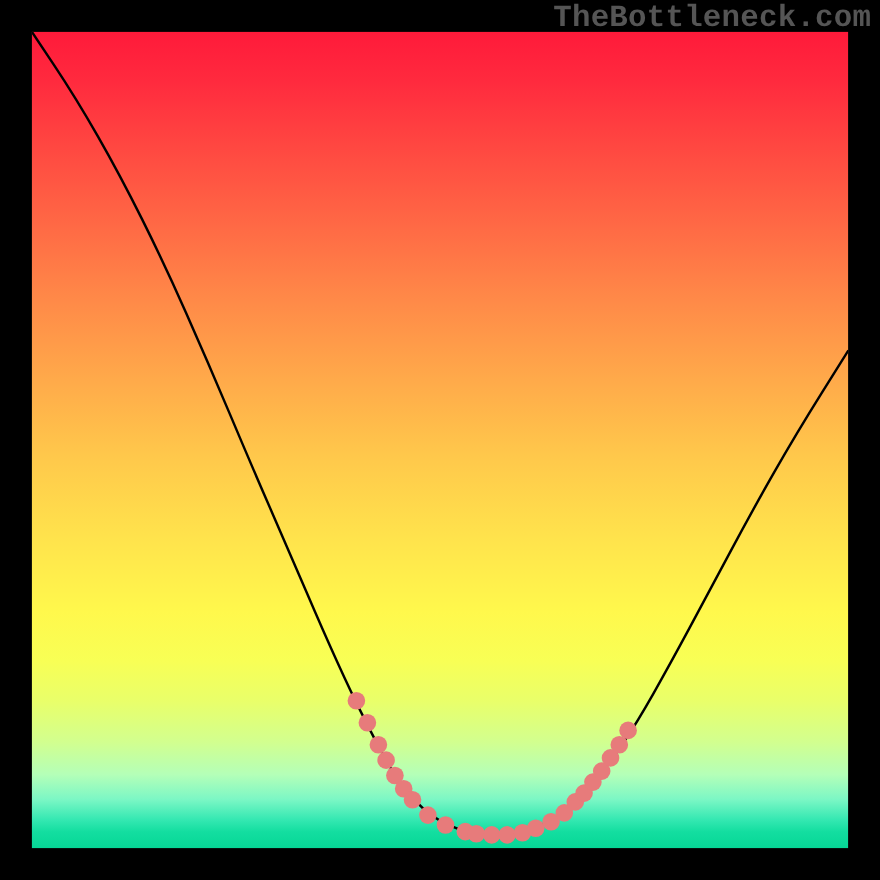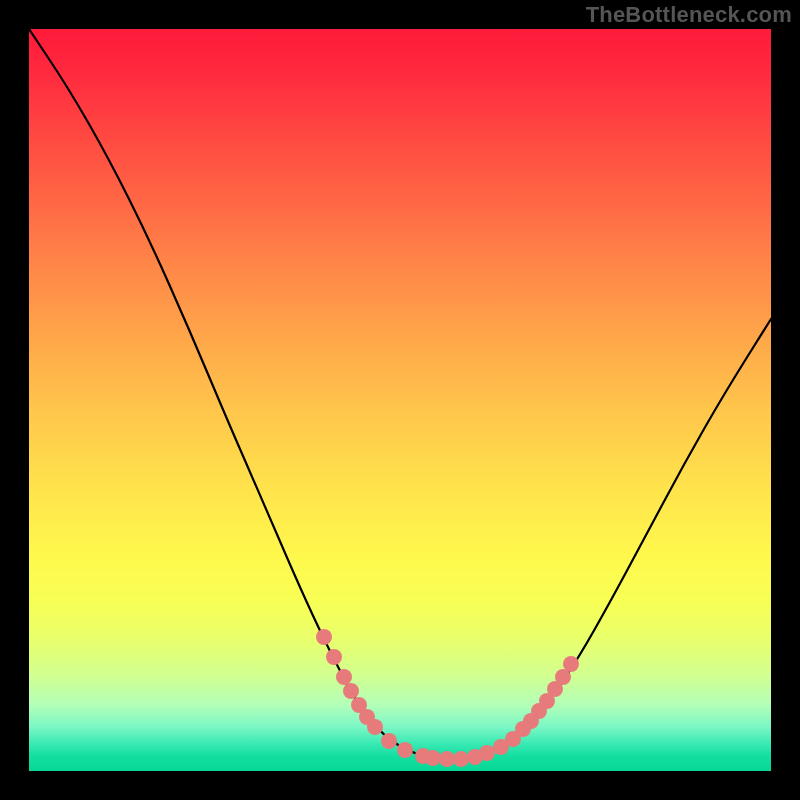--- a/index.html
+++ b/index.html
@@ -7,22 +7,22 @@
   .frame {
     position: relative;
     width: 800px;
     height: 800px;
     background: #000;
   }
   .watermark {
     position: absolute;
     top: 2px;
     right: 8px;
-    font-family: Liberation Sans, sans-serif;
-    font-size: 22px;
+    font-family: Liberation Mono, monospace;
+    font-size: 28px;
     font-weight: 600;
     color: #555;
     letter-spacing: 0.2px;
     z-index: 5;
   }
   .plot {
     position: absolute;
     left: 29px;
     top: 29px;
     width: 742px;

